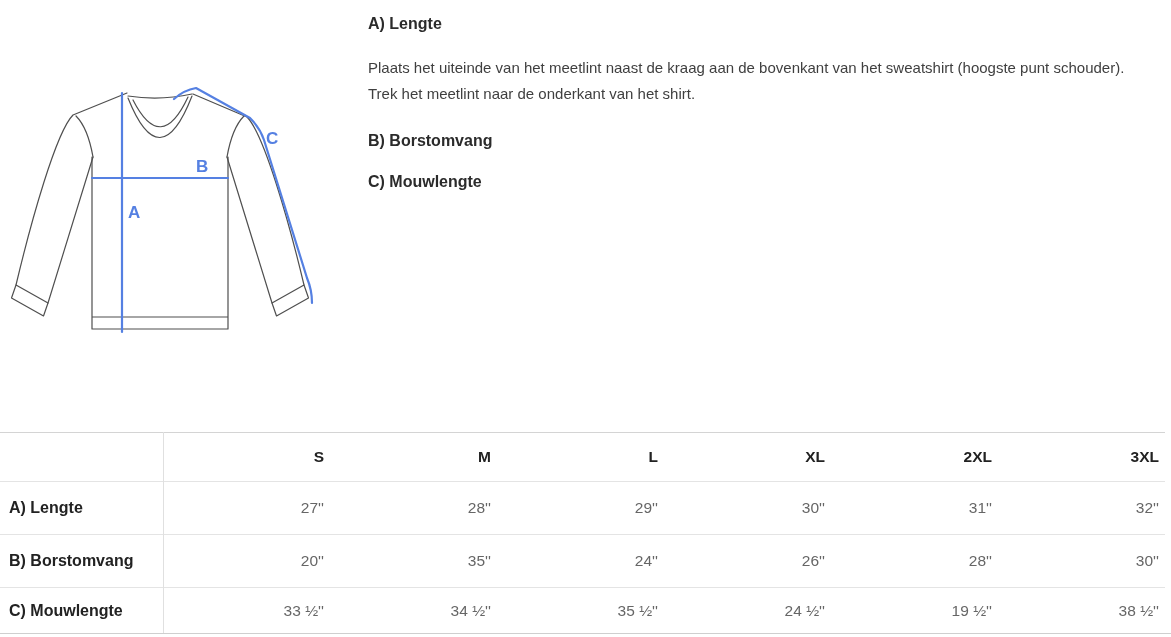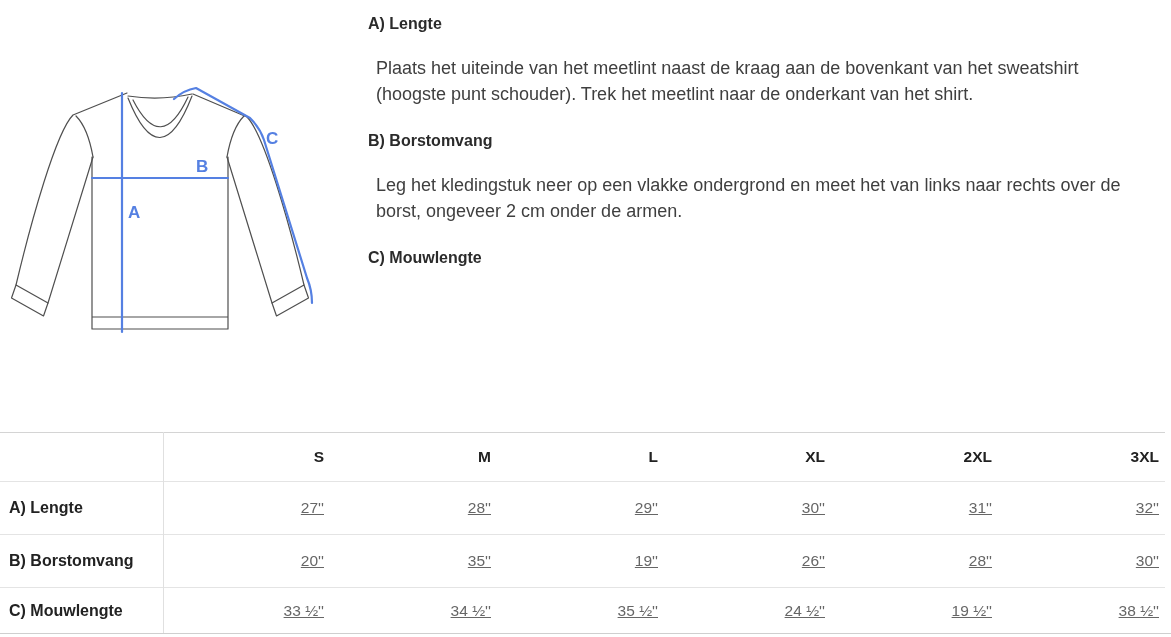--- a/index.html
+++ b/index.html
@@ -8,21 +8,21 @@
   .page { position:relative; width:1171px; height:637px; background:#fff; overflow:hidden; }
 
   
   .diagram { position:absolute; left:0; top:60px; width:340px; height:290px; }
   .diagram svg { display:block; width:100%; height:100%; }
   .diagram text { font-family:"Liberation Sans","DejaVu Sans",sans-serif; font-weight:700; font-size:17px; }
 
   
   .instructions { position:absolute; left:368px; top:14px; width:780px; }
   .instructions h3 { font-size:16px; line-height:20px; font-weight:700; color:#2b2b2b; margin:0 0 21px; }
-  .instructions p  { font-size:18px; line-height:26px; color:#3f3f3f; margin:0 8px 24px; }
+  .instructions p  { font-size:15px; line-height:26px; color:#3f3f3f; margin:0 0 24px; }
 
   
   table.size-table { position:absolute; left:0; top:432px; width:1165px;
                      border-collapse:collapse; table-layout:fixed;
                      border-top:1px solid #d4d4d4; }
   .size-table col.lbl { width:163px; }
   .size-table col.val { width:167px; }
   .size-table tr.hdr    { height:49px; }
   .size-table tr.r1,
   .size-table tr.r2     { height:53px; }
@@ -30,21 +30,21 @@
   .size-table tbody tr  { border-top:1px solid #e4e4e4; }
   .size-table tbody tr.r3 { border-bottom:1px solid #e4e4e4; }
   .size-table th, .size-table td { vertical-align:middle; white-space:nowrap; overflow:hidden; }
   .size-table th:first-child, .size-table td:first-child
       { text-align:left; padding-left:9px; font-weight:700; font-size:16px; color:#222; }
   .size-table th:nth-child(n+2), .size-table td:nth-child(n+2)
       { text-align:right; padding-right:6px; }
   .size-table th:nth-child(2), .size-table td:nth-child(2)
       { border-left:1px solid #e0e0e0; }
   .size-table thead th:nth-child(n+2) { font-weight:700; font-size:15.5px; color:#222; }
-  .size-table tbody td:nth-child(n+2) { font-weight:400; font-size:15.5px; color:#666;text-decoration:underline; }
+  .size-table tbody td:nth-child(n+2) { font-weight:400; font-size:15.5px; color:#666; }
 
   .bottom-rule { position:absolute; left:0; top:633px; width:1171px; height:0; border-top:1px solid #cfcfcf; }
 </style>
 </head>
 <body>
 
 <div class="page">
 
   <div class="diagram">
     <svg viewBox="0 0 340 290">
@@ -85,21 +85,20 @@
         <text x="196" y="112">B</text>
         <text x="266" y="84">C</text>
       </g>
     </svg>
   </div>
 
   <div class="instructions">
     <h3>A) Lengte</h3>
     <p>Plaats het uiteinde van het meetlint naast de kraag aan de bovenkant van het sweatshirt (hoogste punt schouder). Trek het meetlint naar de onderkant van het shirt.</p>
     <h3>B) Borstomvang</h3>
-    <p>Leg het kledingstuk neer op een vlakke ondergrond en meet het van links naar rechts over de borst, ongeveer 2 cm onder de armen.</p>
     <h3>C) Mouwlengte</h3>
   </div>
 
   <table class="size-table">
     <colgroup>
       <col class="lbl">
         <col class="val">
         <col class="val">
         <col class="val">
       <col class="val">
@@ -124,21 +123,21 @@
         <td>28''</td>
         <td>29''</td>
         <td>30''</td>
         <td>31''</td>
         <td>32''</td>
       </tr>
       <tr class="r2">
         <td>B) Borstomvang</td>
         <td>20''</td>
         <td>35''</td>
-        <td>19''</td>
+        <td>24''</td>
         <td>26''</td>
         <td>28''</td>
         <td>30''</td>
       </tr>
       <tr class="r3">
         <td>C) Mouwlengte</td>
         <td>33 ½''</td>
         <td>34 ½''</td>
         <td>35 ½''</td>
         <td>24 ½''</td>

